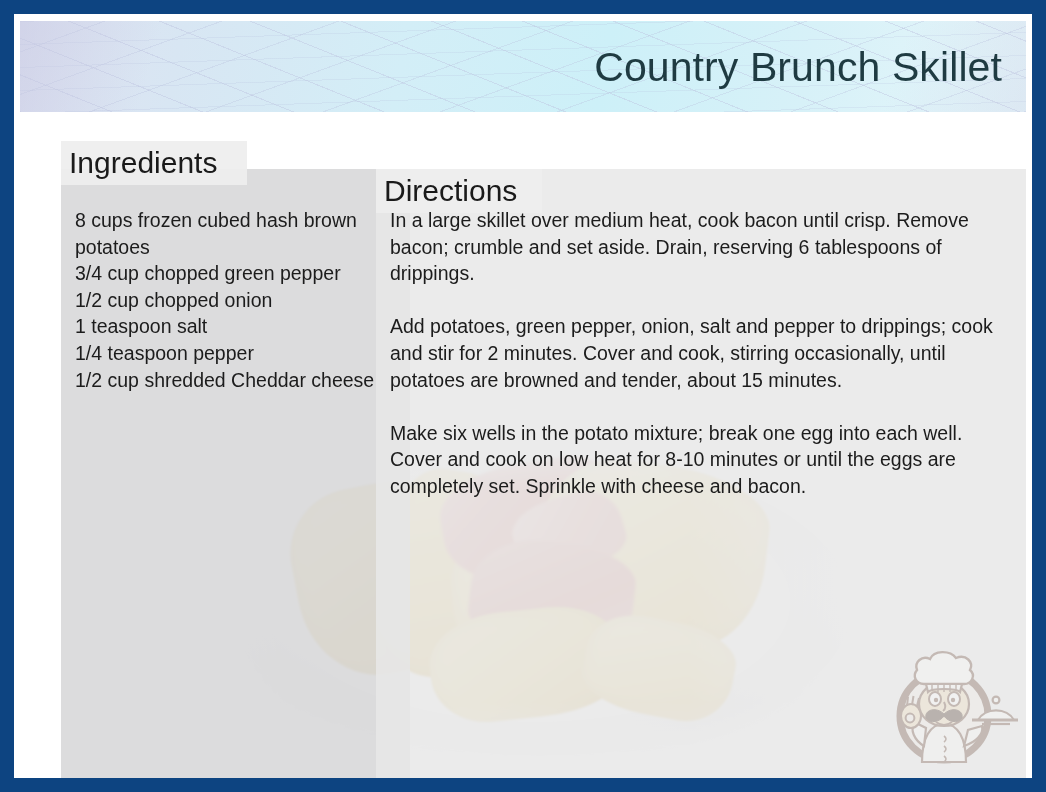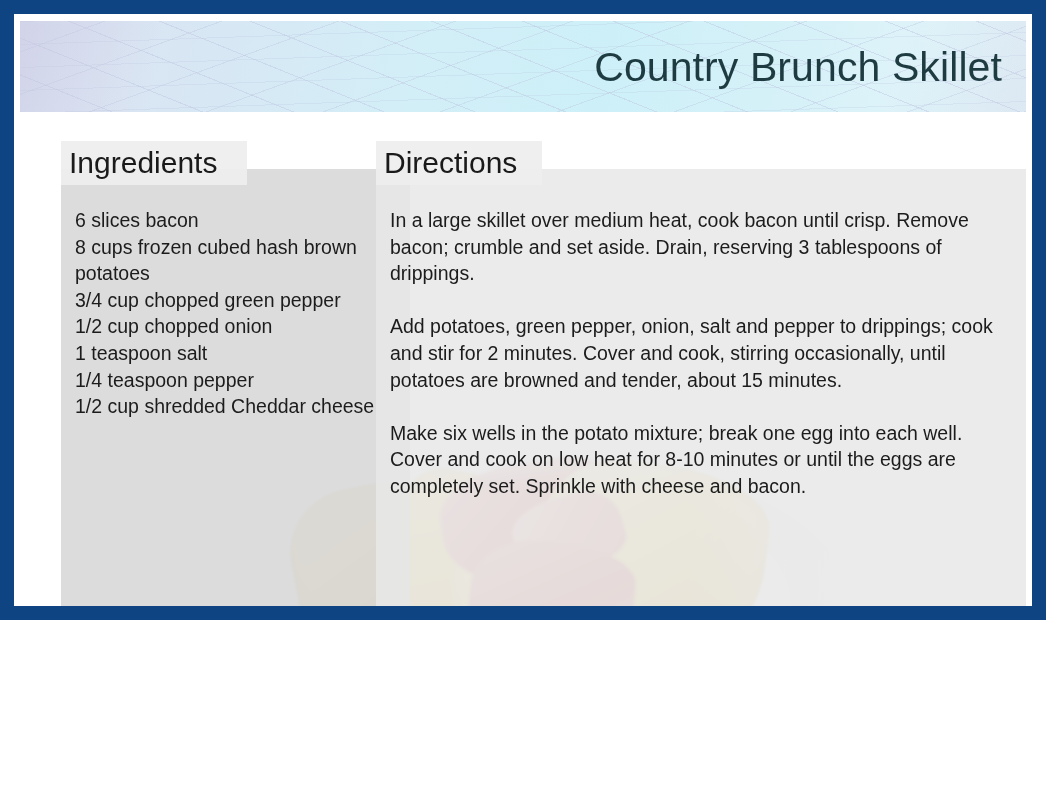--- a/index.html
+++ b/index.html
@@ -9,21 +9,21 @@
     background: #ffffff;
   }
   body {
     font-family: "Liberation Sans", sans-serif;
   }
 
   
   .slide {
     position: relative;
     width: 1046px;
-    height: 620px;
+    height: 792px;
     box-sizing: border-box;
     background: #ffffff;
     border: 14px solid #0d4481;
     overflow: hidden;
     padding-left: 36px;
   }
   .slide-inner {
     position: absolute;
     left: 0; top: 0;
     width: 1018px;
@@ -194,21 +194,21 @@
     padding: 0 12px 0 8px;
     display: flex;
     align-items: center;
     font-size: 30px;
     color: #1a1a1a;
     background: rgba(238,238,238,.92);
     box-sizing: border-box;
     white-space: nowrap;
   }
   .col-left  .heading { width: 186px; }
-  .col-right .heading { width: 166px; }
+  .col-right .heading { width: 166px; margin-top: 28px; }
 
   .body-text {
     position: absolute;
     left: 0; right: 0; top: 16px;
     padding: 22px 14px 0 14px;
     box-sizing: border-box;
     font-size: 19.5px;
     line-height: 26.6px;
     color: #1c1c1c;
   }
@@ -240,35 +240,34 @@
         <div class="wedge w5"></div>
         <div class="wedge w6"></div>
       </div>
       <div class="photo-fade"></div>
     </div>
 
     <div class="col col-left">
       <div class="panel-bg"></div>
       <div class="heading">Ingredients</div>
       <div class="body-text">
-        <div class="ing-line">6 slices bacon</div>
         <div class="ing-line">8 cups frozen cubed hash brown potatoes</div>
         <div class="ing-line">3/4 cup chopped green pepper</div>
         <div class="ing-line">1/2 cup chopped onion</div>
         <div class="ing-line">1 teaspoon salt</div>
         <div class="ing-line">1/4 teaspoon pepper</div>
         <div class="ing-line">1/2 cup shredded Cheddar cheese</div>
       </div>
     </div>
 
     <div class="col col-right">
       <div class="panel-bg"></div>
       <div class="heading">Directions</div>
       <div class="body-text">
-        <p class="dir-para">In a large skillet over medium heat, cook bacon until crisp. Remove bacon; crumble and set aside. Drain, reserving 3 tablespoons of drippings.</p>
+        <p class="dir-para">In a large skillet over medium heat, cook bacon until crisp. Remove bacon; crumble and set aside. Drain, reserving 6 tablespoons of drippings.</p>
         <p class="dir-para">Add potatoes, green pepper, onion, salt and pepper to drippings; cook and stir for 2 minutes. Cover and cook, stirring occasionally, until potatoes are browned and tender, about 15 minutes.</p>
         <p class="dir-para">Make six wells in the potato mixture; break one egg into each well. Cover and cook on low heat for 8-10 minutes or until the eggs are completely set. Sprinkle with cheese and bacon.</p>
       </div>
     </div>
 
     <div class="chef-logo">
       <svg viewBox="0 0 132 128" xmlns="http://www.w3.org/2000/svg">
         <g fill="none" stroke="#6b4a38" stroke-width="2.4">
 
           <circle cx="58" cy="74" r="44" fill="#f2ece7" stroke="#6b4a38" stroke-width="7"></circle>

